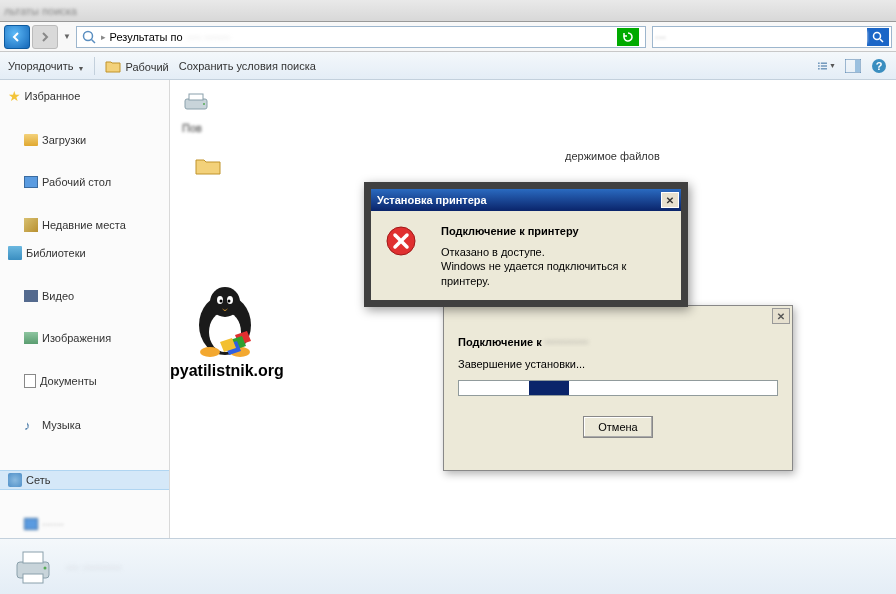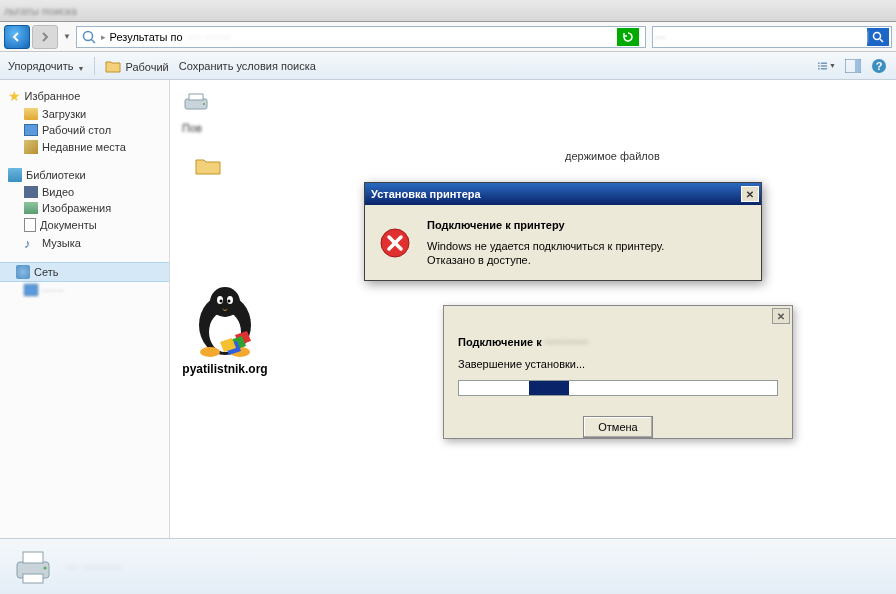--- a/index.html
+++ b/index.html
@@ -29,54 +29,54 @@
     .toolbar .tb-item { display: flex; align-items: flex-end; gap: 4px; color: #333; }
     .toolbar .tb-sep { width: 1px; height: 18px; background: #c3d0dc; }
     .toolbar .chev { font-size: 7px; color: #555; }
     .toolbar-right { margin-left: auto; display: flex; gap: 8px; align-items: center; }
     .tb-icon { width: 18px; height: 18px; display: flex; align-items: center; justify-content: center; }
     
     
     .main { display: flex; height: calc(100% - 22px - 30px - 28px - 56px); }
     .sidebar { width: 170px; border-right: 1px solid #d9d9d9; padding: 6px 0; background: #fbfbfb; }
     .sb-group-title { display: flex; align-items: center; gap: 4px; padding: 2px 8px; color: #333; }
-    .sb-item { display: flex; align-items: center; gap: 4px; padding: 2px 8px 2px 24px; color: #333; }
+    .sb-item { display: flex; align-items: center; gap: 4px; padding: 2px 8px 2px 24px; color: #333; margin-top: 26px; }
     .sb-item.selected { background: #d5e8f8; border-top: 1px solid #b0d5f1; border-bottom: 1px solid #b0d5f1; }
     .sb-item.blurred { filter: blur(1.5px); color: #999; }
     .sb-spacer { height: 10px; }
     .sb-icon { width: 16px; height: 16px; display: inline-block; }
     
     .content { flex: 1; background: #fff; position: relative; padding: 8px; }
     .content-item { display: flex; align-items: center; gap: 6px; padding: 4px; color: #333; }
     .content-item.blurred span { filter: blur(1.5px); }
     .content-text { color: #333; }
     
     
     .logo-mark { position: absolute; left: 0px; top: 200px; width: 110px; text-align: center; }
     .logo-mark .penguin { width: 90px; height: 80px; margin: 0 auto; }
-    .logo-mark .site { font-size: 12px; font-weight: bold; filter: blur(0.3px); }
+    .logo-mark .site { font-size: 16px; font-weight: bold; filter: blur(0.3px); }
     
     
     .dlg-progress { position: absolute; left: 273px; top: 225px; width: 350px; background: #ece9d8; border: 1px solid #888; box-shadow: 2px 3px 8px rgba(0,0,0,0.3); }
     .dlg-progress .titlebar-x { height: 22px; display: flex; justify-content: flex-end; padding: 2px; }
     .dlg-progress .close-x { width: 18px; height: 16px; background: #e6e0cf; border: 1px solid #999; display: flex; align-items: center; justify-content: center; font-size: 10px; font-weight: bold; color: #555; font-family: Arial; }
-    .dlg-progress .body { padding: 8px 14px 0 14px; }
+    .dlg-progress .body { padding: 8px 14px 32px 14px; }
     .dlg-progress .heading { font-weight: bold; font-size: 11px; margin-bottom: 10px; }
     .dlg-progress .heading .blurred { filter: blur(2px); color: #777; }
     .dlg-progress .status { font-size: 11px; margin-bottom: 10px; }
     .dlg-progress .pbar { height: 16px; width: 320px; border: 1px solid #919b9c; background: #fff; position: relative; }
     .dlg-progress .pbar .fill { position: absolute; left: 70px; top: 0; height: 100%; width: 40px; background: #0a246a; }
     .dlg-progress .btns { display: flex; justify-content: center; margin-top: 20px; }
     .dlg-progress .btn { width: 70px; height: 22px; background: #ece9d8; border: 1px solid #888; box-shadow: inset -1px -1px 0 #aaa, inset 1px 1px 0 #fff; font-size: 11px; }
     
     
-    .dlg-error { position: absolute; left: 194px; top: 102px; width: 398px; background: #ece9d8; border: 1px solid #404040; box-shadow: 2px 3px 10px rgba(0,0,0,0.4); }
+    .dlg-error { position: absolute; left: 194px; top: 102px; width: 324px; background: #ece9d8; border: 7px solid #404040; box-shadow: 2px 3px 10px rgba(0,0,0,0.4); }
     .dlg-error .title { height: 22px; background: linear-gradient(to bottom, #2a6ac0, #0a246a); color: #fff; display: flex; align-items: center; justify-content: space-between; padding: 0 2px 0 6px; font-weight: bold; font-size: 11px; }
     .dlg-error .title .close-x { width: 18px; height: 16px; background: #e6e0cf; border: 1px solid #fff; display: flex; align-items: center; justify-content: center; color: #333; font-size: 10px; font-weight: bold; font-family: Arial; }
-    .dlg-error .body { padding: 14px 16px 12px 14px; display: flex; gap: 16px; align-items: center; }
+    .dlg-error .body { padding: 14px 16px 12px 14px; display: flex; gap: 24px; }
     .dlg-error .err-icon { width: 32px; height: 32px; flex-shrink: 0; }
     .dlg-error .msg h4 { font-size: 11px; font-weight: bold; margin-bottom: 8px; }
     .dlg-error .msg p { font-size: 11px; line-height: 1.3; }
     .dlg-error .btns { display: flex; justify-content: flex-end; padding: 0 12px 12px 12px; }
     .dlg-error .btn { width: 70px; height: 22px; background: #ece9d8; border: 1px solid #003c74; font-size: 11px; box-shadow: inset -1px -1px 0 #aaa, inset 1px 1px 0 #fff; }
     
     
     .detailsbar { height: 56px; background: linear-gradient(to bottom, #f4f8fb, #e4edf6); border-top: 1px solid #c3d0dc; display: flex; align-items: center; padding: 0 12px; gap: 12px; }
     .detailsbar .blurred { filter: blur(2.5px); color: #999; font-size: 13px; }
     .detailsbar .printer-icon { width: 42px; height: 42px; }
@@ -213,21 +213,21 @@
     </div>
     <div class="sb-item">
       <span class="sb-icon doc-icon"></span>
       <span>Документы</span>
     </div>
     <div class="sb-item">
       <span class="sb-icon music-icon">♪</span>
       <span>Музыка</span>
     </div>
     <div class="sb-spacer"></div>
-    <div class="sb-group-title selected sb-item" style="padding-left:16px;">
+    <div class="sb-group-title selected sb-item" style="padding-left:8px;">
       <span class="sb-icon net-icon"></span>
       <span>Сеть</span>
     </div>
     <div class="sb-item blurred">
       <span class="sb-icon monitor-icon"></span>
       <span>······</span>
     </div>
   </div>
 
   <div class="content">
@@ -293,22 +293,22 @@
         <div class="close-x">✕</div>
       </div>
       <div class="body">
         <svg class="err-icon" viewBox="0 0 32 32">
           <circle cx="16" cy="16" r="14" fill="#e03030" stroke="#a01818" stroke-width="1"></circle>
           <line x1="10" y1="10" x2="22" y2="22" stroke="#fff" stroke-width="3.5" stroke-linecap="round"></line>
           <line x1="22" y1="10" x2="10" y2="22" stroke="#fff" stroke-width="3.5" stroke-linecap="round"></line>
         </svg>
         <div class="msg">
           <h4>Подключение к принтеру</h4>
+          <p>Отказано в доступе.</p>
           <p>Windows не удается подключиться к принтеру.</p>
-          <p>Отказано в доступе.</p>
         </div>
       </div>
     </div>
   </div>
 </div>
 
 <div class="detailsbar">
   <svg class="printer-icon" viewBox="0 0 42 42">
     <rect x="5" y="16" width="32" height="16" rx="3" fill="#c8d4da" stroke="#8aa0ab"></rect>
     <rect x="11" y="6" width="20" height="11" fill="#fff" stroke="#8aa0ab"></rect>

